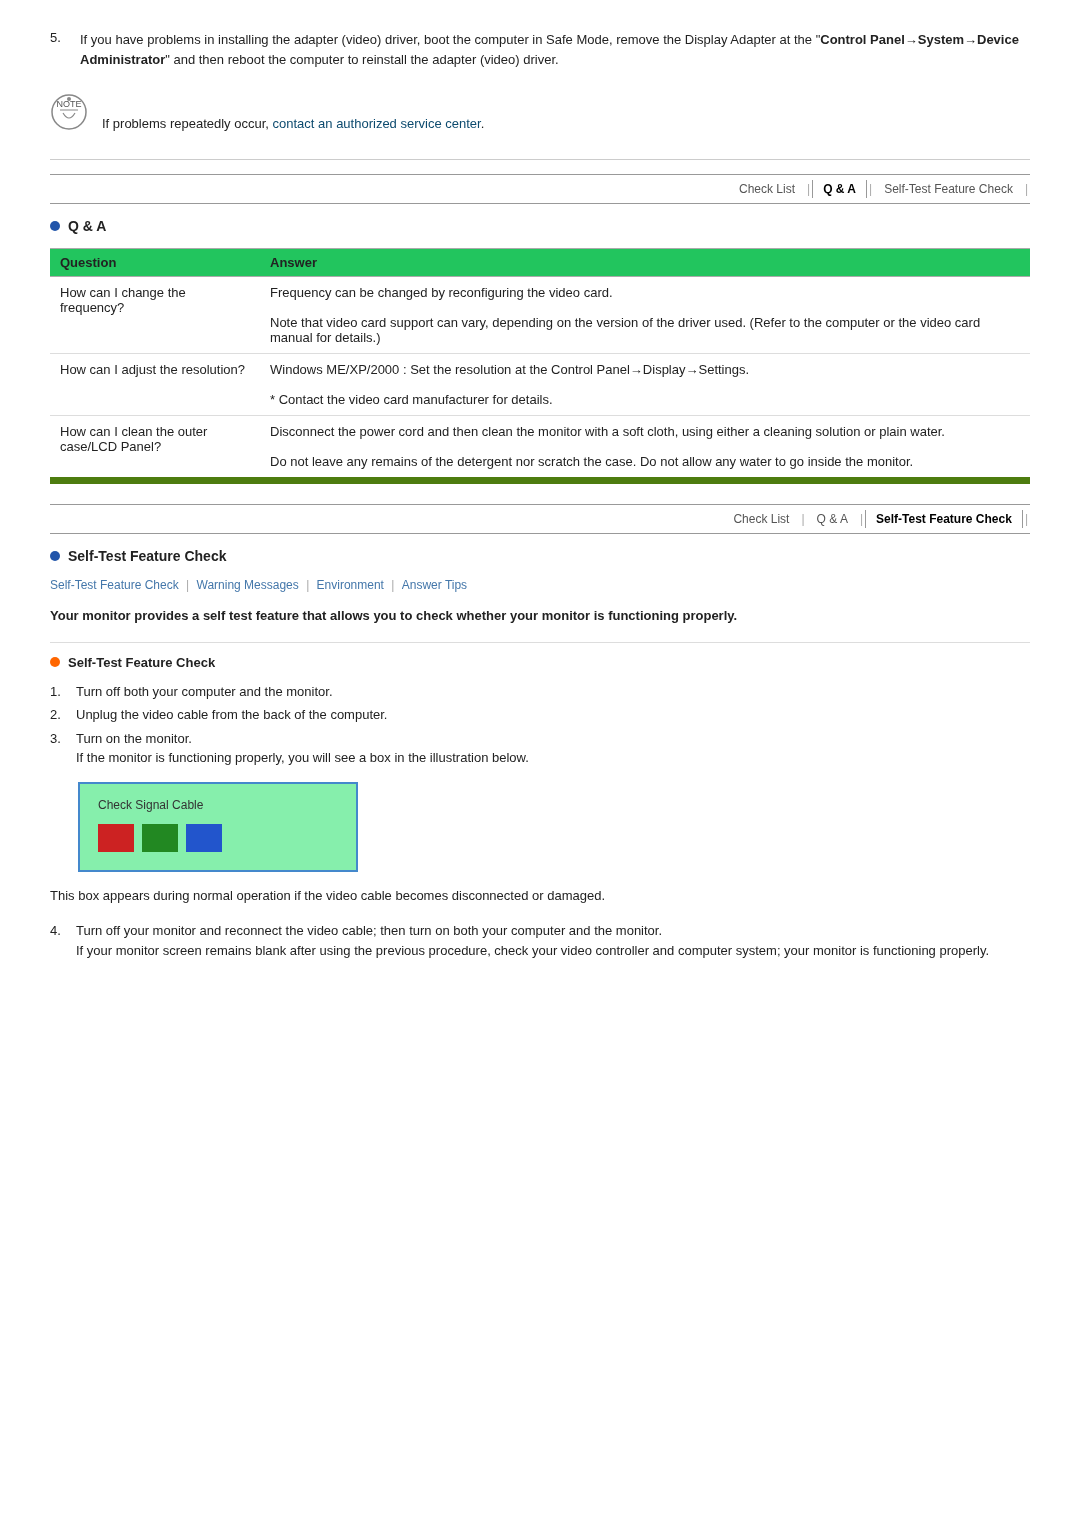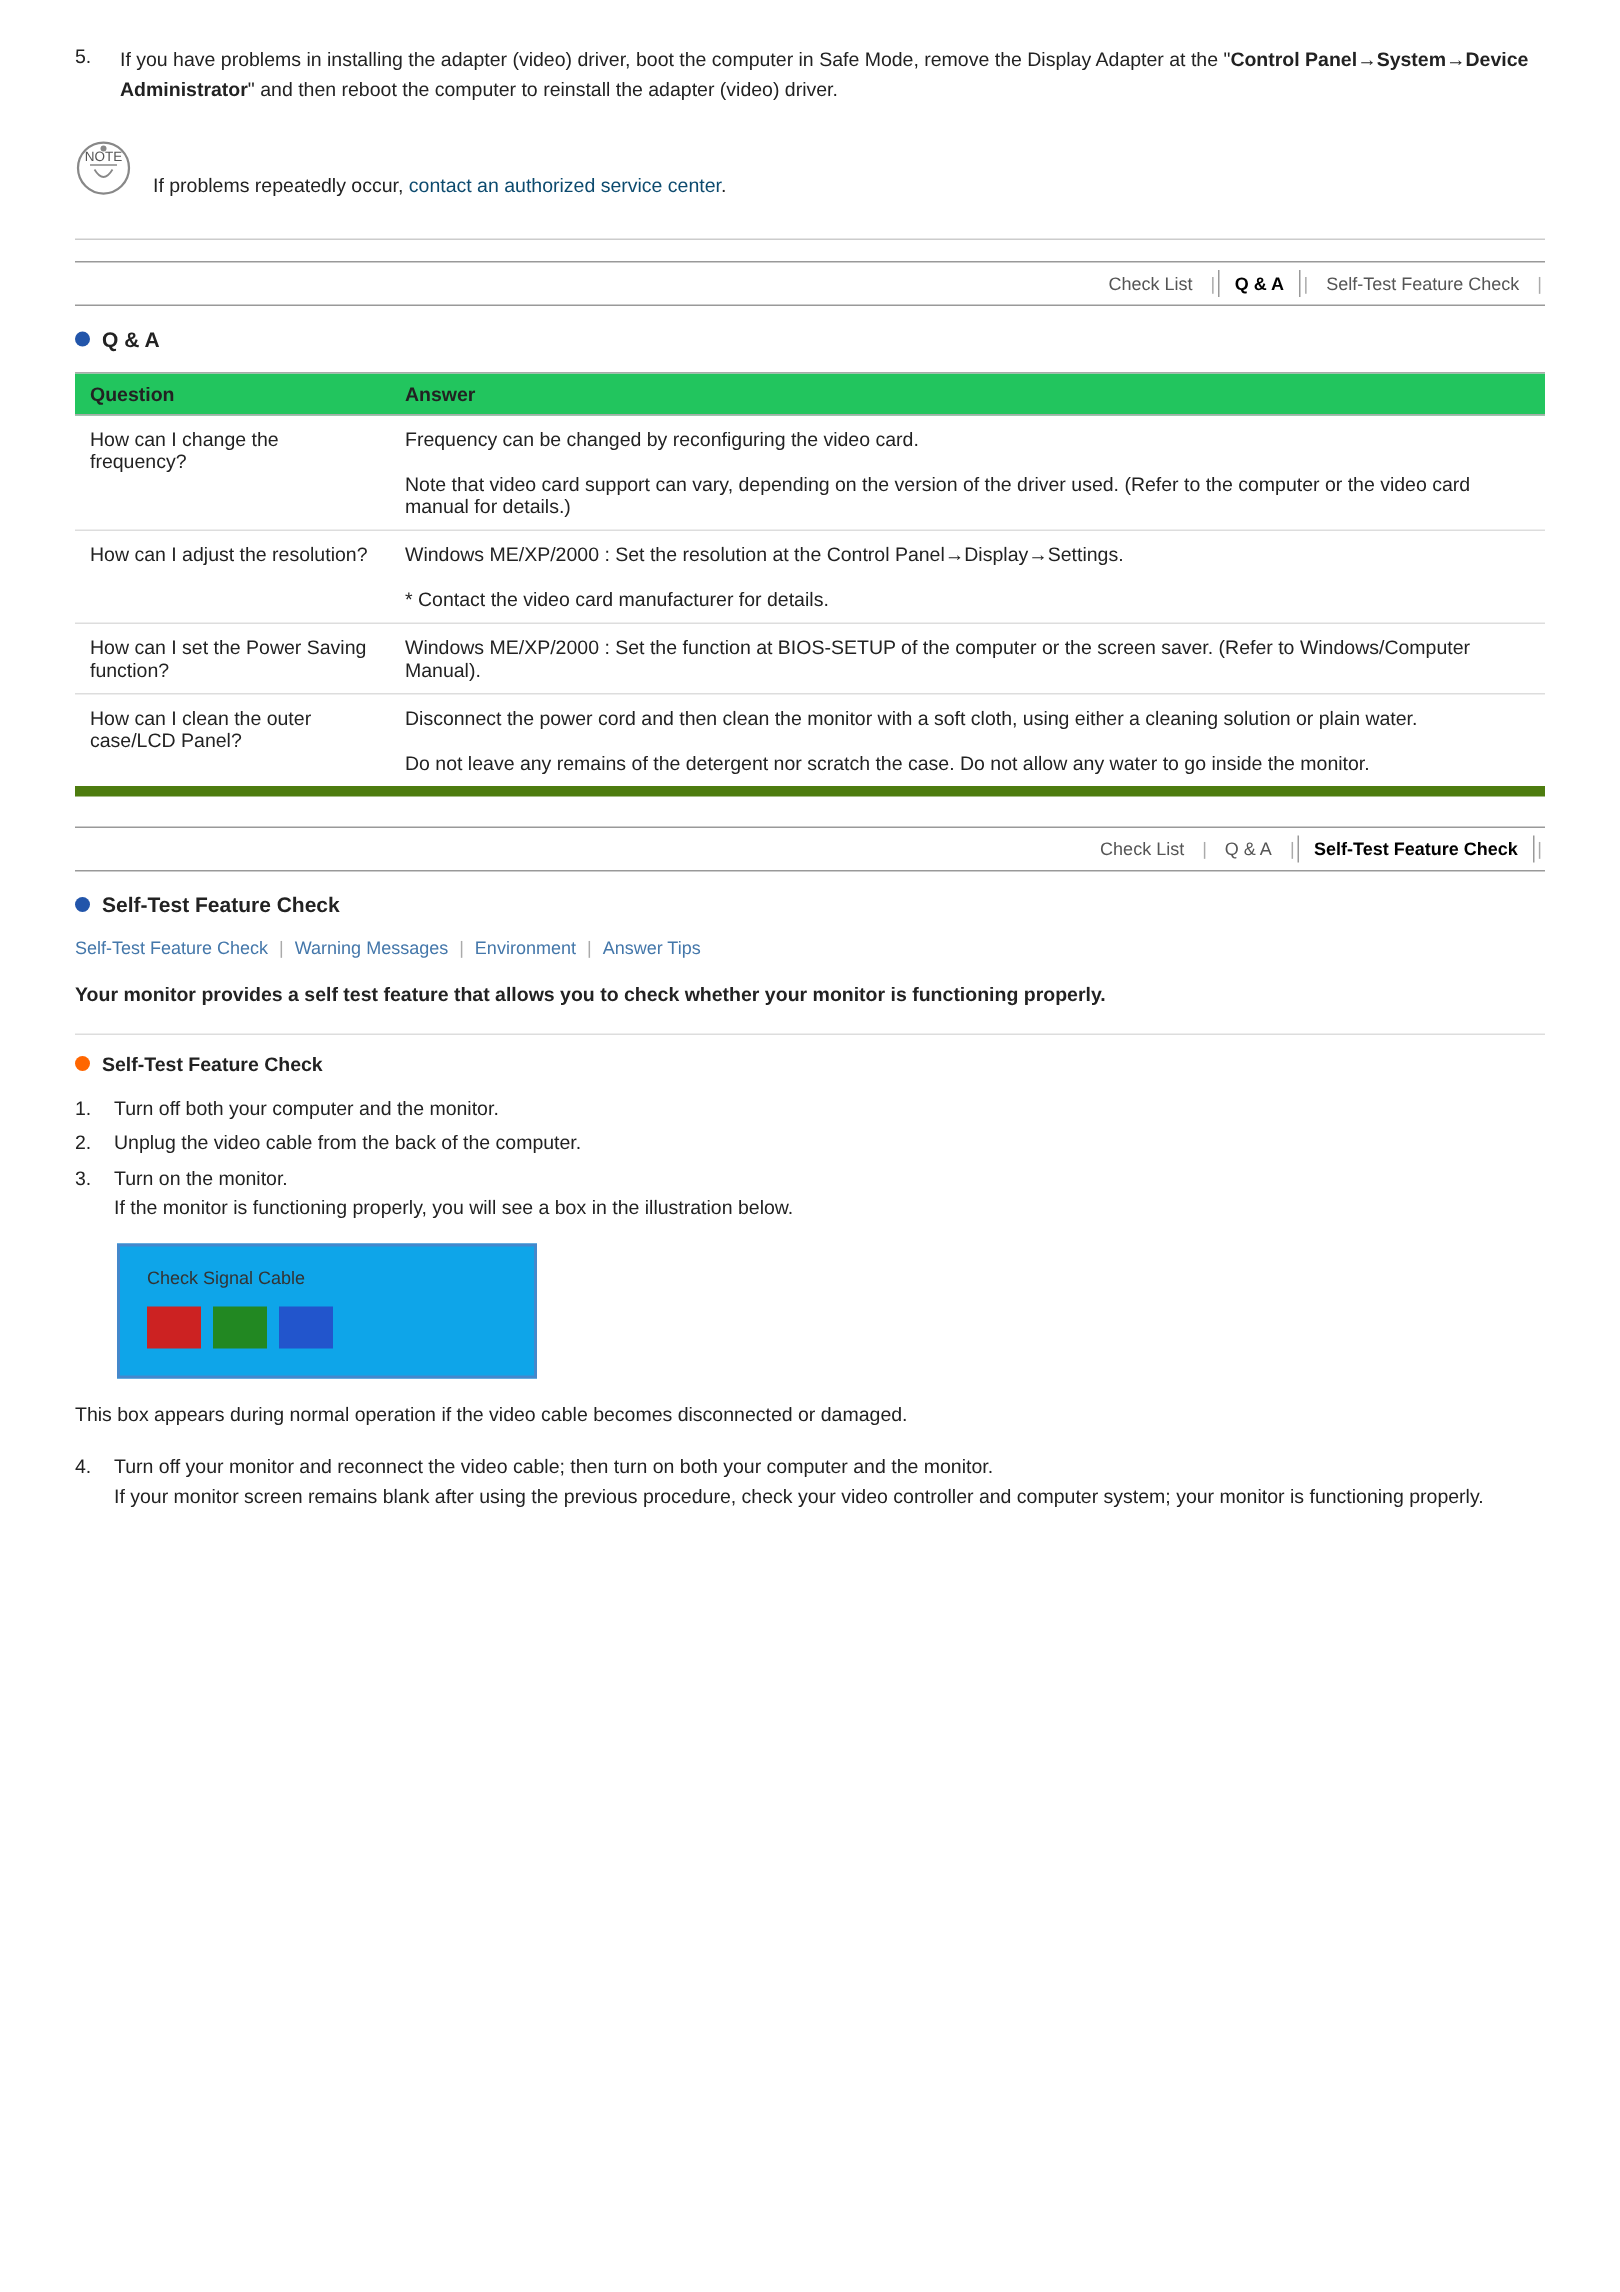--- a/index.html
+++ b/index.html
@@ -186,21 +186,21 @@
     .steps-list li .num {
       min-width: 18px;
     }
 
     .illustration-box {
       border: 2px solid #4488cc;
       width: 280px;
       min-height: 90px;
       padding: 14px 18px 18px;
       margin: 10px 0 14px 28px;
-      background: #0ea5e9;
+      background: #86efac;
     }
 
     .illustration-title {
       font-size: 12px;
       color: #333;
       margin-bottom: 12px;
       text-align: left;
     }
 
     .color-blocks {
@@ -289,26 +289,20 @@
         </td>
       </tr>
       <tr>
         <td class="q-col">How can I adjust the resolution?</td>
         <td>
           Windows ME/XP/2000 : Set the resolution at the Control Panel→Display→Settings.<br><br>
           * Contact the video card manufacturer for details.
         </td>
       </tr>
       <tr>
-        <td class="q-col">How can I set the Power Saving function?</td>
-        <td>
-          Windows ME/XP/2000 : Set the function at BIOS-SETUP of the computer or the screen saver. (Refer to Windows/Computer Manual).
-        </td>
-      </tr>
-      <tr>
         <td class="q-col">How can I clean the outer case/LCD Panel?</td>
         <td>
           Disconnect the power cord and then clean the monitor with a soft cloth, using either a cleaning solution or plain water.<br><br>
           Do not leave any remains of the detergent nor scratch the case. Do not allow any water to go inside the monitor.
         </td>
       </tr>
     </tbody>
   </table>
 </div>
 

